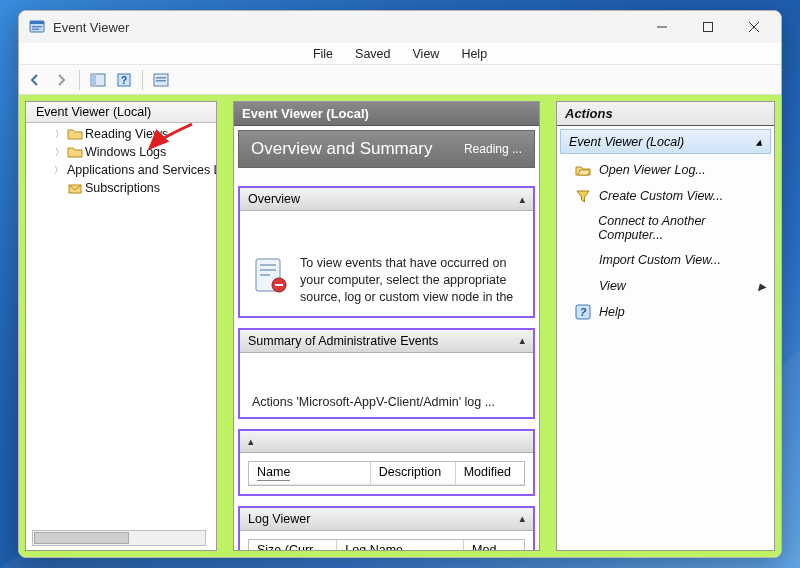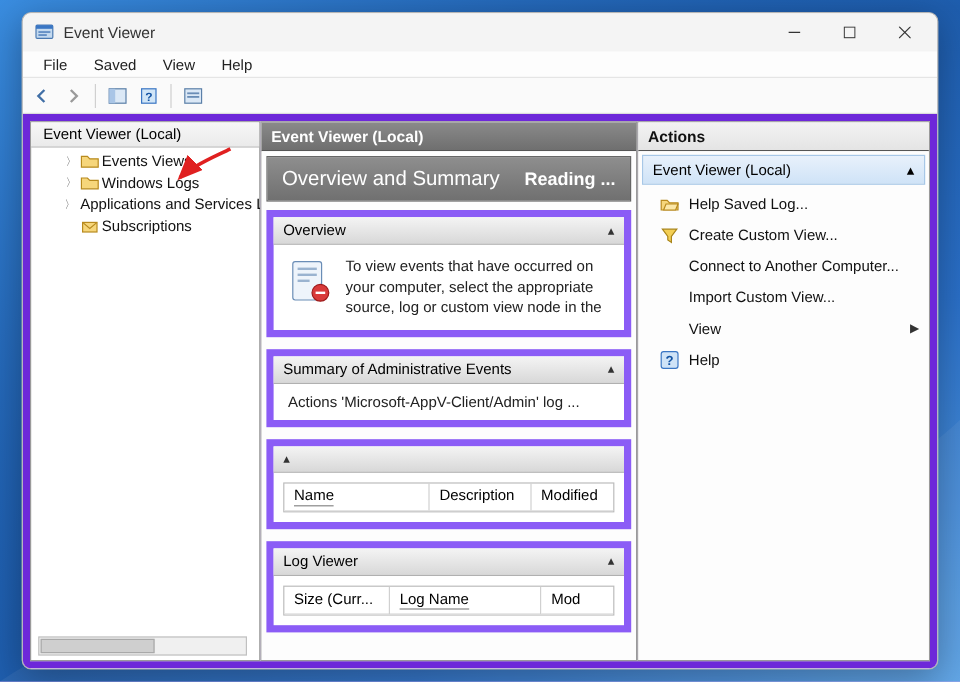--- a/index.html
+++ b/index.html
@@ -38,39 +38,39 @@
   .titlebar .spacer { flex:1; }
   .titlebar .win-btn {
     width: 46px; height: 32px; display:flex; align-items:center; justify-content:center;
     color:#333;
   }
   .titlebar .win-btn svg { width:10px; height:10px; stroke:#333; fill:none; stroke-width:1;}
 
   .menubar {
     height: 22px; display:flex; align-items:center; padding: 0 6px;
     background:#fdfdfd; border-bottom:1px solid #e5e5e5;
-    font-size: 12.5px; color:#222;
+    font-size: 12.5px; color:#222;justify-content:center;
   }
   .menubar .menu { padding: 0 11px; height:100%; display:flex; align-items:center;}
 
   .toolbar {
     height: 30px; display:flex; align-items:center;
     background:#fafafa; border-bottom:1px solid #dcdcdc;
     padding: 0 4px; gap:2px;
   }
   .toolbar .sep { width:1px; height:20px; background:#d0d0d0; margin:0 4px;}
   .toolbar .tbtn {
     width:24px; height:24px; display:flex; align-items:center; justify-content:center;
     border:1px solid transparent; border-radius:2px;
   }
   .toolbar svg{width:16px;height:16px;}
 
   .body {
-    flex:1; display:flex; padding:6px; gap:0; min-height:0;
-    background:#6d28d9;
+    flex:1; display:flex; padding:6px; gap:16px; min-height:0;
+    background:#bef264;
   }
 
   .panel { border:1px solid #9a9a9a; background:#fff; display:flex; flex-direction:column; min-height:0;}
 
   .tree { width: 192px; }
   .tree-header {
     background: linear-gradient(#f7f7f7,#eaeaea);
     border-bottom:1px solid #bdbdbd;
     padding: 3px 6px; font-size:12.5px;
     display:flex; align-items:center; gap:4px;
@@ -93,44 +93,44 @@
     background: linear-gradient(#8a8a8a,#6f6f6f);
     color:#fff; padding:4px 8px; font-size:13px; font-weight:600;
     border-bottom:1px solid #555;
   }
   .center-body{ flex:1; overflow:auto; padding:4px; background:#fdfdfd;}
   .ovs-title{
     background: linear-gradient(#8e8e8e,#707070);
     color:#fff; padding:8px 12px; font-size:17px;
     display:flex; justify-content:space-between; align-items:center;
     border:1px solid #666;
-    margin-bottom:7px;
-  }
-  .ovs-title .reading{font-size:15px;font-weight:bold;}
-  .section{ border:6px solid #8b5cf6; margin-bottom:10px; background:#fff;}
+    margin-bottom:18px;
+  }
+  .ovs-title .reading{font-size:12px;font-weight:normal;}
+  .section{ border:2px solid #8b5cf6; margin-bottom:10px; background:#fff;}
   .section-head{
     background: linear-gradient(#f4f4f4,#d8d8d8);
     border-bottom:1px solid #b0b0b0;
     padding:4px 8px; font-size:12.5px; display:flex; justify-content:space-between; align-items:center;
   }
   .section-head .collapse{font-size:11px;color:#333;}
-  .section-body{ padding:10px; font-size:12.5px; color:#222; display:flex; gap:10px; }
+  .section-body{ padding:10px; font-size:12.5px; color:#222; display:flex; gap:10px;margin-top:34px; }
   .section-body.thin{padding:8px 12px;}
   .info-icon{width:40px;height:40px;flex:0 0 40px;}
   .subtable{border:1px solid #bcbcbc; margin:8px; }
   .subtable .row{display:flex;}
   .subtable .cell{
     padding:3px 8px; border-right:1px solid #d0d0d0; font-size:12.5px;
     overflow:hidden; text-overflow:ellipsis; white-space:nowrap;
     border-bottom:1px solid #e3e3e3;
   }
   .subtable .cell:last-child{border-right:none;}
   .subtable .cell.underline span{border-bottom:1px solid #888;display:inline-block;padding-bottom:1px;}
 
-  .actions { width:244px;}
+  .actions { width:219px;font-style:italic;}
   .actions .center-header{ background: linear-gradient(#f3f3f3,#e4e4e4); color:#111; font-weight:bold;}
   .actions-body{flex:1; overflow:auto; background:#fdfdfd;}
   .act-group-head{
     background: linear-gradient(#e8f1fb,#cfe3f7);
     border:1px solid #a7c7e7; margin:3px; padding:4px 8px;
     font-size:12.5px; display:flex; justify-content:space-between; align-items:center;
   }
   .act-item{
     display:flex; align-items:center; gap:8px;
     padding:5px 8px 5px 18px; font-size:12.5px; color:#111;
@@ -237,21 +237,21 @@
         <span>Event Viewer (Local)</span>
       </div>
       <div class="tree-body">
         <div class="tree-item child">
           <span class="exp">〉</span>
           <span class="ico">
               <svg viewBox="0 0 16 16">
                 <path d="M1 4h5l2 2h7v7H1z" fill="#f6d67b" stroke="#b88a1e"></path>
               </svg>
             </span>
-          <span>Events Views</span>
+          <span>Reading Views</span>
         </div>
         <div class="tree-item child">
           <span class="exp">〉</span>
           <span class="ico">
               <svg viewBox="0 0 16 16">
                 <path d="M1 4h5l2 2h7v7H1z" fill="#f6d67b" stroke="#b88a1e"></path>
               </svg>
             </span>
           <span>Windows Logs</span>
         </div>
@@ -355,21 +355,21 @@
           <span>Event Viewer (Local)</span>
           <span>▴</span>
         </div>
         <div class="act-item">
           <span class="ico">
               <svg viewBox="0 0 16 16">
                 <path d="M1 5h5l2 2h7v6H1z" fill="#f6d67b" stroke="#b88a1e"></path>
                 <path d="M3 13 L5 8h10l-2 5z" fill="#fbe7a8" stroke="#b88a1e"></path>
               </svg>
             </span>
-          <span>Help Saved Log...</span>
+          <span>Open Viewer Log...</span>
         </div>
         <div class="act-item">
           <span class="ico">
               <svg viewBox="0 0 16 16">
                 <path d="M2 3h12l-4.5 6v5l-3-2V9z" fill="#f3cf55" stroke="#a9851a"></path>
               </svg>
             </span>
           <span>Create Custom View...</span>
         </div>
         <div class="act-item">

